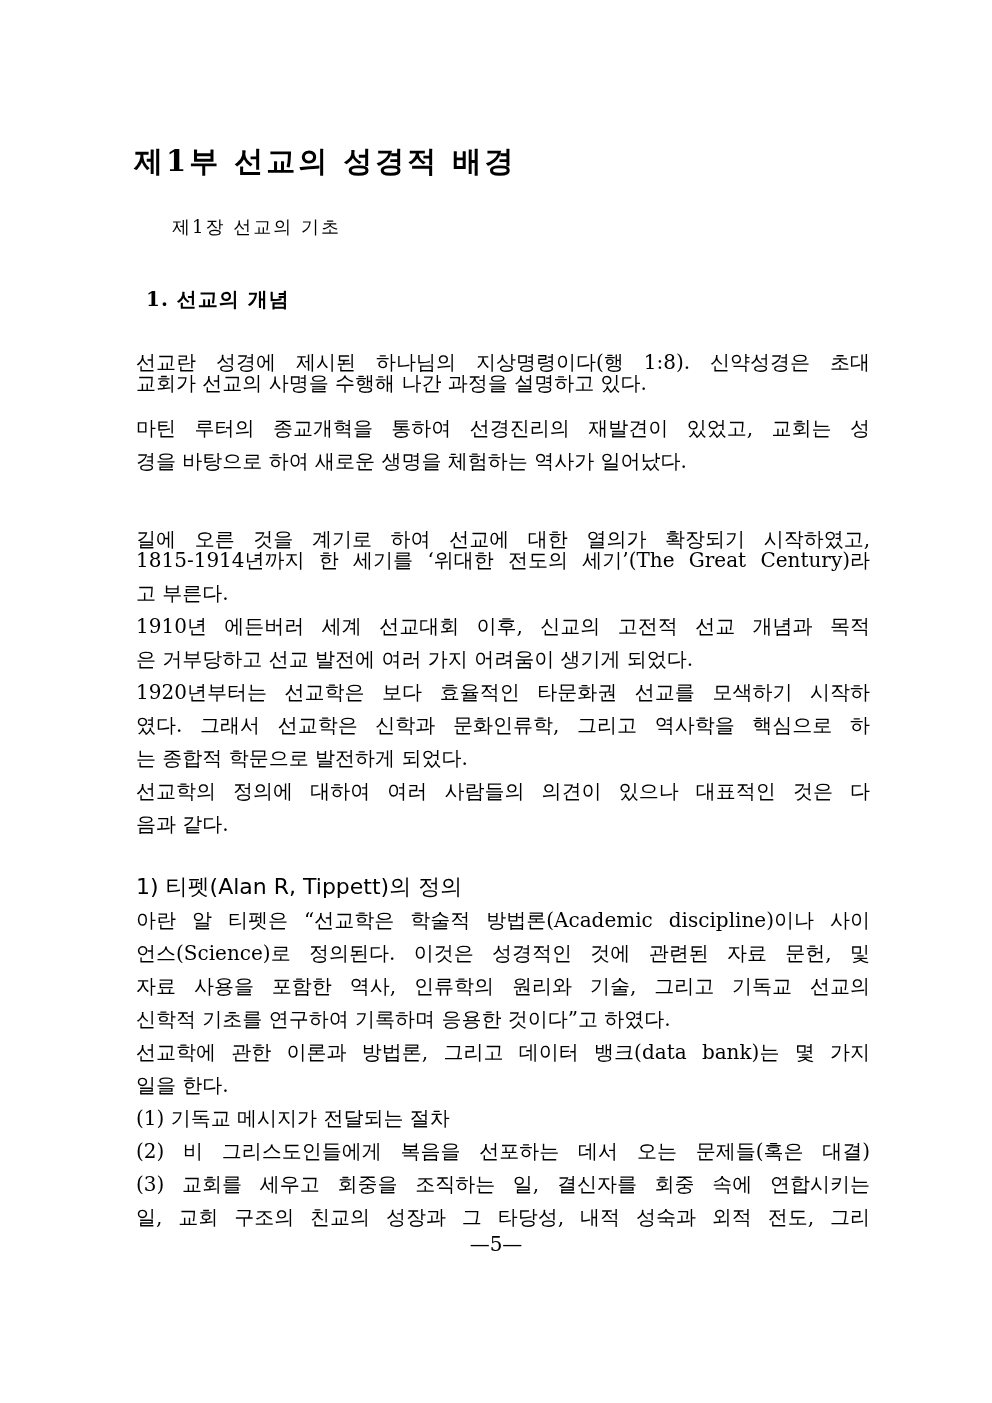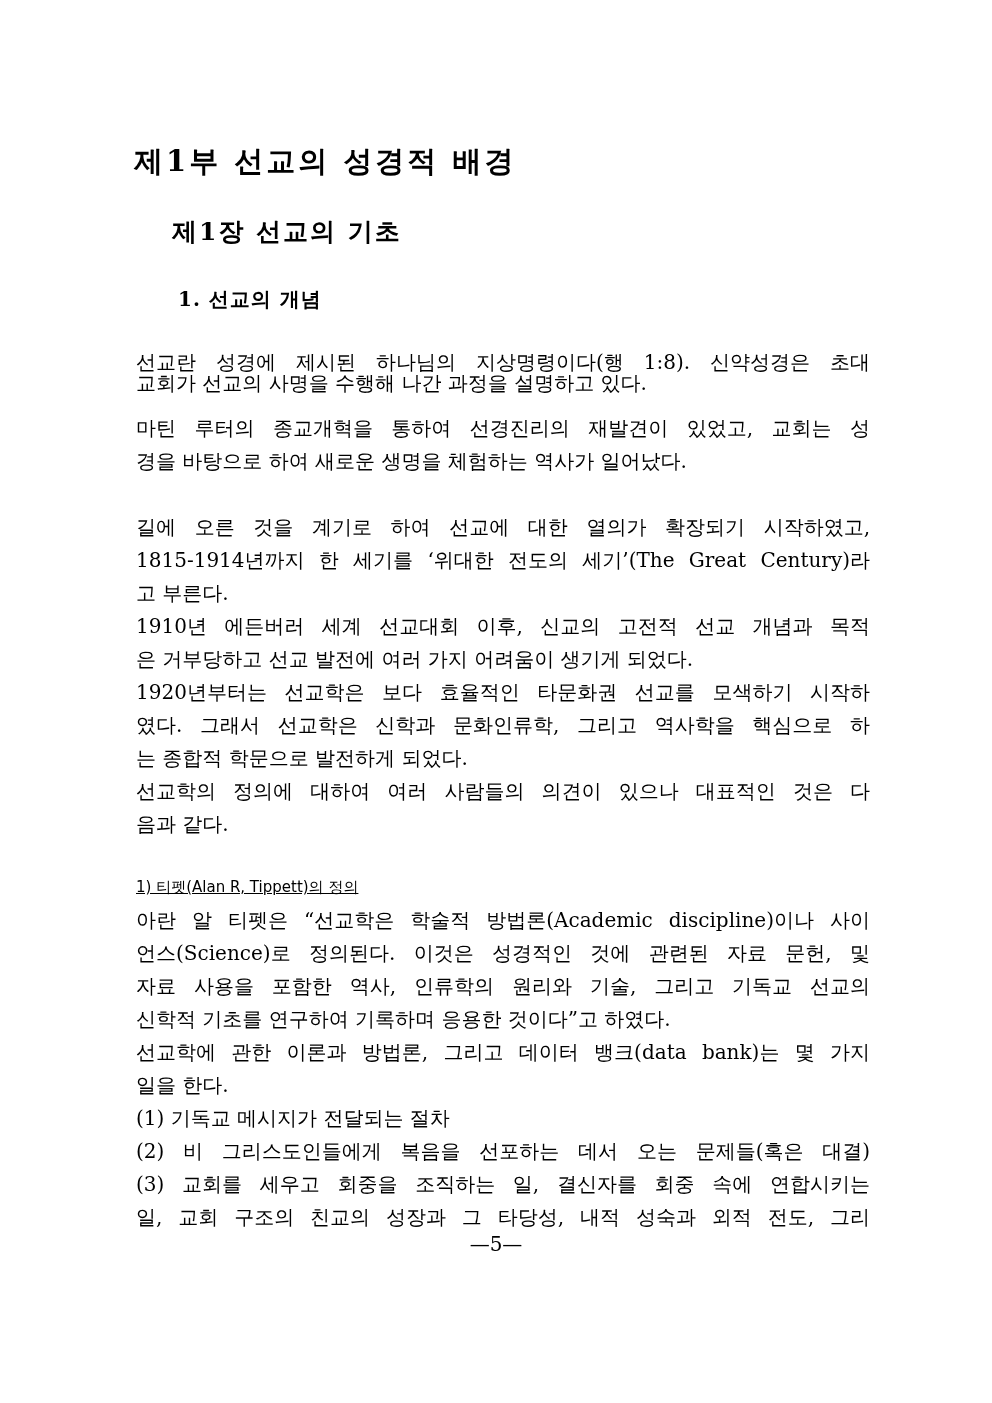--- a/index.html
+++ b/index.html
@@ -1,39 +1,39 @@
 <!DOCTYPE html>
 <html><head>
 <meta charset="utf-8">
 <style>
   html, body { margin: 0; padding: 0; background: #ffffff; }
   body { width: 992px; height: 1403px; position: relative; overflow: hidden;
          font-family: "DejaVu Serif", "Liberation Serif", serif; color: #000; }
   .page { position: absolute; left: 0; top: 0; width: 988px; height: 1403px; background: #fff; }
   .h1 { position: absolute; left: 134px; top: 142px; font-size: 29px; font-weight: bold; letter-spacing: 3px; white-space: nowrap; }
-  .h2 { position: absolute; left: 172px; top: 215px; font-size: 25px; font-weight: bold; letter-spacing: 2px; white-space: nowrap; }
-  .h3 { position: absolute; left: 146px; top: 286px; font-size: 20px; font-weight: bold; letter-spacing: 1px; white-space: nowrap; margin-left: 32px; }
+  .h2 { position: absolute; left: 172px; top: 215px; font-size: 18px; font-weight: normal; letter-spacing: 2px; white-space: nowrap; }
+  .h3 { position: absolute; left: 146px; top: 286px; font-size: 20px; font-weight: bold; letter-spacing: 1px; white-space: nowrap; }
   .line { position: absolute; left: 136px; width: 734px; font-size: 20px; height: 30px; line-height: 30px; white-space: nowrap; overflow: visible; }
   .justify { text-align: justify; text-align-last: justify; }
-  .sans { font-family: "DejaVu Sans", "Liberation Sans", sans-serif; font-size: 15px; text-decoration: underline; }
+  .sans { font-family: "DejaVu Sans", "Liberation Sans", sans-serif; font-size: 22px; }
   .pagenum { position: absolute; left: 0; width: 992px; top: 1232px; text-align: center; font-size: 20px; }
 </style>
 </head>
 <body>
 
 <div class="page">
   <div class="h1">제1부 선교의 성경적 배경</div>
   <div class="h2">제1장 선교의 기초</div>
   <div class="h3">1. 선교의 개념</div>
 
   <div class="line justify" style="top:347px"> 선교란 성경에 제시된 하나님의 지상명령이다(행 1:8). 신약성경은 초대</div>
   <div class="line" style="top:368px">교회가 선교의 사명을 수행해 나간 과정을 설명하고 있다.</div>
   <div class="line justify" style="top:413px"> 마틴 루터의 종교개혁을 통하여 선경진리의 재발견이 있었고, 교회는 성</div>
   <div class="line" style="top:446px">경을 바탕으로 하여 새로운 생명을 체험하는 역사가 일어났다.</div>
-  <div class="line justify" style="top:512px">길에 오른 것을 계기로 하여 선교에 대한 열의가 확장되기 시작하였고,</div>
+  <div class="line justify" style="top:524px">길에 오른 것을 계기로 하여 선교에 대한 열의가 확장되기 시작하였고,</div>
   <div class="line justify" style="top:545px"> 1815-1914년까지 한 세기를 ‘위대한 전도의 세기’(The Great Century)라</div>
   <div class="line" style="top:578px">고 부른다.</div>
   <div class="line justify" style="top:611px"> 1910년 에든버러 세계 선교대회 이후, 신교의 고전적 선교 개념과 목적</div>
   <div class="line" style="top:644px">은 거부당하고 선교 발전에 여러 가지 어려움이 생기게 되었다.</div>
   <div class="line justify" style="top:677px"> 1920년부터는 선교학은 보다 효율적인 타문화권 선교를 모색하기 시작하</div>
   <div class="line justify" style="top:710px">였다. 그래서 선교학은 신학과 문화인류학, 그리고 역사학을 핵심으로 하</div>
   <div class="line" style="top:743px">는 종합적 학문으로 발전하게 되었다.</div>
   <div class="line justify" style="top:776px"> 선교학의 정의에 대하여 여러 사람들의 의견이 있으나 대표적인 것은 다</div>
   <div class="line" style="top:809px">음과 같다.</div>
 

